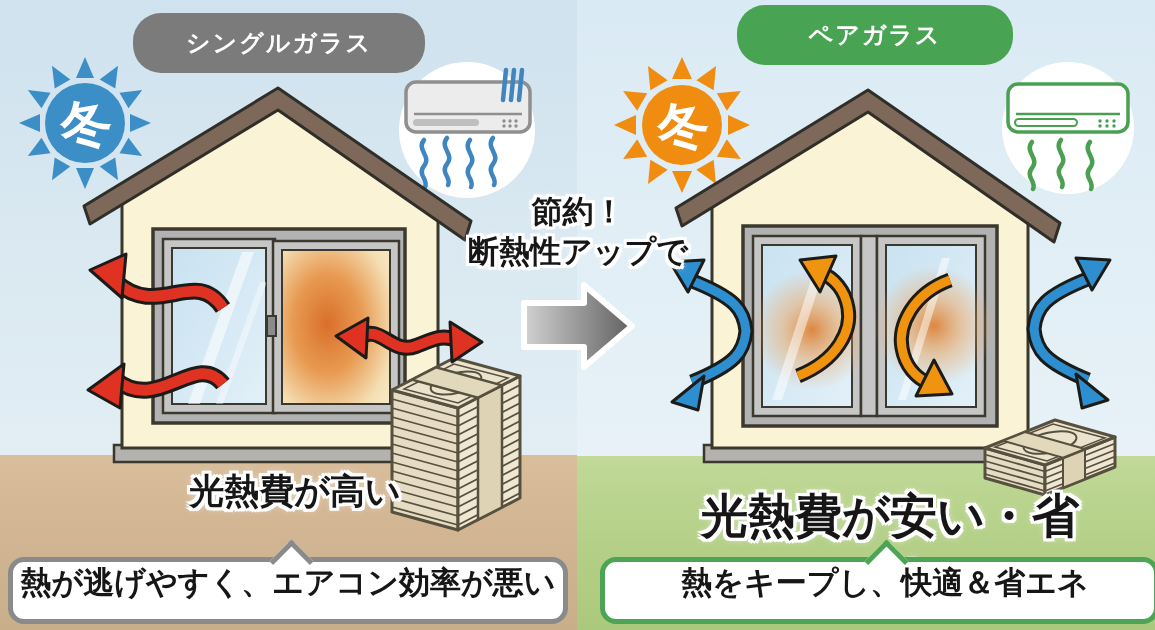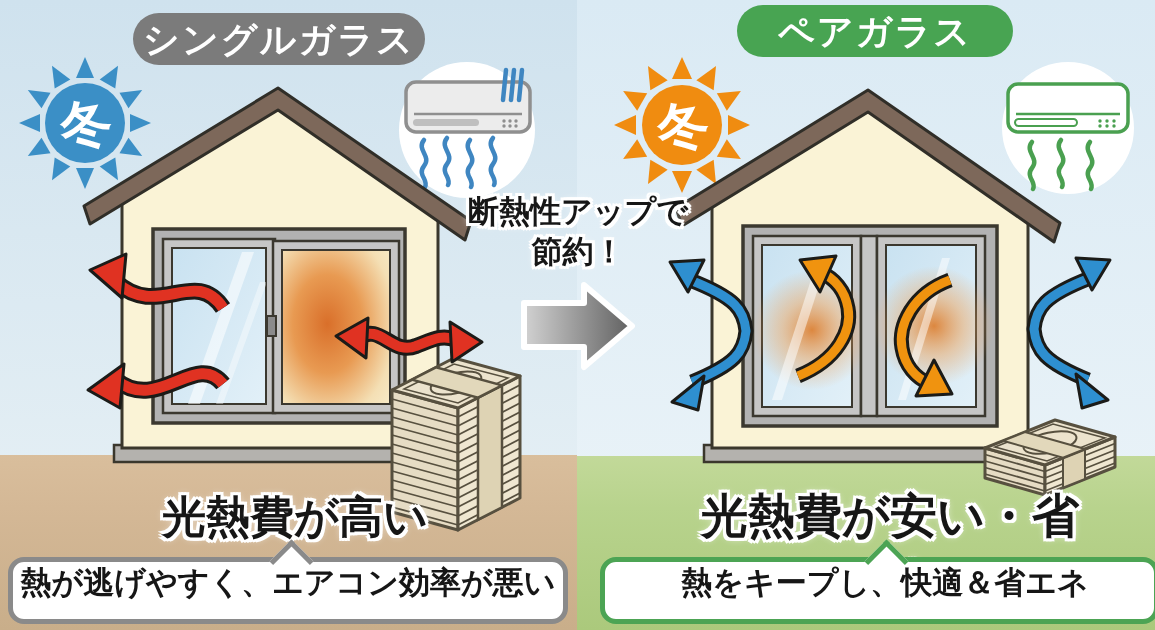--- a/index.html
+++ b/index.html
@@ -14,37 +14,37 @@
     background:linear-gradient(180deg,var(--left-sky,#cfe2ee) 0%,#e6f0f5 85%);}
   .sky-right{left:577px;top:0;width:578px;height:630px;
     background:linear-gradient(180deg,var(--right-sky,#daeaf4) 0%,#eaf3f8 85%);}
   .ground-left{left:0;top:455px;width:577px;height:175px;
     background:linear-gradient(180deg,#d9be9c 0%,var(--left-ground,#d4b896) 30%,#c9ae8a 100%);}
   .ground-right{left:577px;top:456px;width:578px;height:174px;
     background:linear-gradient(180deg,#c2d999 0%,var(--right-ground,#b8d38d) 30%,#abc97c 100%);}
   svg.art{left:0;top:0;width:1155px;height:630px;}
 
   
-  .pill{height:52px;border-radius:28px;display:flex;align-items:flex-end;justify-content:center;
-    color:#fff;font-weight:bold;font-size:36px;letter-spacing:2px;}
+  .pill{height:60px;border-radius:28px;display:flex;align-items:center;justify-content:center;
+    color:#fff;font-weight:bold;font-size:24px;letter-spacing:2px;}
   .pill-single{left:133px;top:13px;width:292px;background:var(--single-label-bg,#7b7b7b);}
   .pill-pair{left:737px;top:5px;width:276px;background:var(--pair-label-bg,#48a452);font-family:Liberation Serif, serif;}
 
   
   .season{width:74px;height:74px;display:flex;align-items:center;justify-content:center;
     color:#fff;font-weight:bold;font-size:52px;transform:rotate(-10deg);}
   .season-left{left:49px;top:88px;}
   .season-right{left:646px;top:90px;}
 
   
   .outlined{color:#161616;font-weight:bold;text-align:center;
     text-shadow:-3px -3px 0 #fff,3px -3px 0 #fff,-3px 3px 0 #fff,3px 3px 0 #fff,
       -3px 0 0 #fff,3px 0 0 #fff,0 -3px 0 #fff,0 3px 0 #fff,0 0 8px #fff;}
   .center-note{left:448px;top:192px;width:260px;font-size:31px;line-height:1.3;}
-  .caption-left{left:90px;top:488px;width:410px;font-size:44px;}
+  .caption-left{left:90px;top:468px;width:410px;font-size:35px;}
   .caption-right{left:690px;top:485px;width:400px;font-size:47px;}
 
   
   .bubble{top:557px;height:57px;background:#fff;border:5px solid #8a8a8a;border-radius:16px;
     display:flex;justify-content:center;
     font-weight:bold;font-size:31px;color:#161616;}
   .bubble-left{left:8px;width:550px;border-color:var(--bubble-border-left,#8a8a8a);}
   .bubble-right{left:600px;width:538px;border-color:var(--bubble-border-right,#4ca454);padding-left:11px;}
   .notch{position:absolute;top:-16px;width:26px;height:26px;background:#fff;transform:rotate(45deg);}
   .bubble-left .notch{left:263px;border-left:5px solid var(--bubble-border-left,#8a8a8a);
@@ -349,22 +349,22 @@
   <span>シングルガラス</span>
 </div>
 <div class="abs pill pill-pair">
   <span>ペアガラス</span>
 </div>
 
 <div class="abs season season-left">冬</div>
 <div class="abs season season-right">冬</div>
 
 <div class="abs outlined center-note">
+  <div>節約！</div>
   <div>断熱性アップで</div>
-  <div>節約！</div>
 </div>
 
 <div class="abs outlined caption-left">光熱費が高い</div>
 <div class="abs outlined caption-right">光熱費が安い・省エネ</div>
 
 <div class="abs bubble bubble-left">
   <div class="notch"></div>
   <span>熱が逃げやすく、エアコン効率が悪い</span>
 </div>
 <div class="abs bubble bubble-right">

